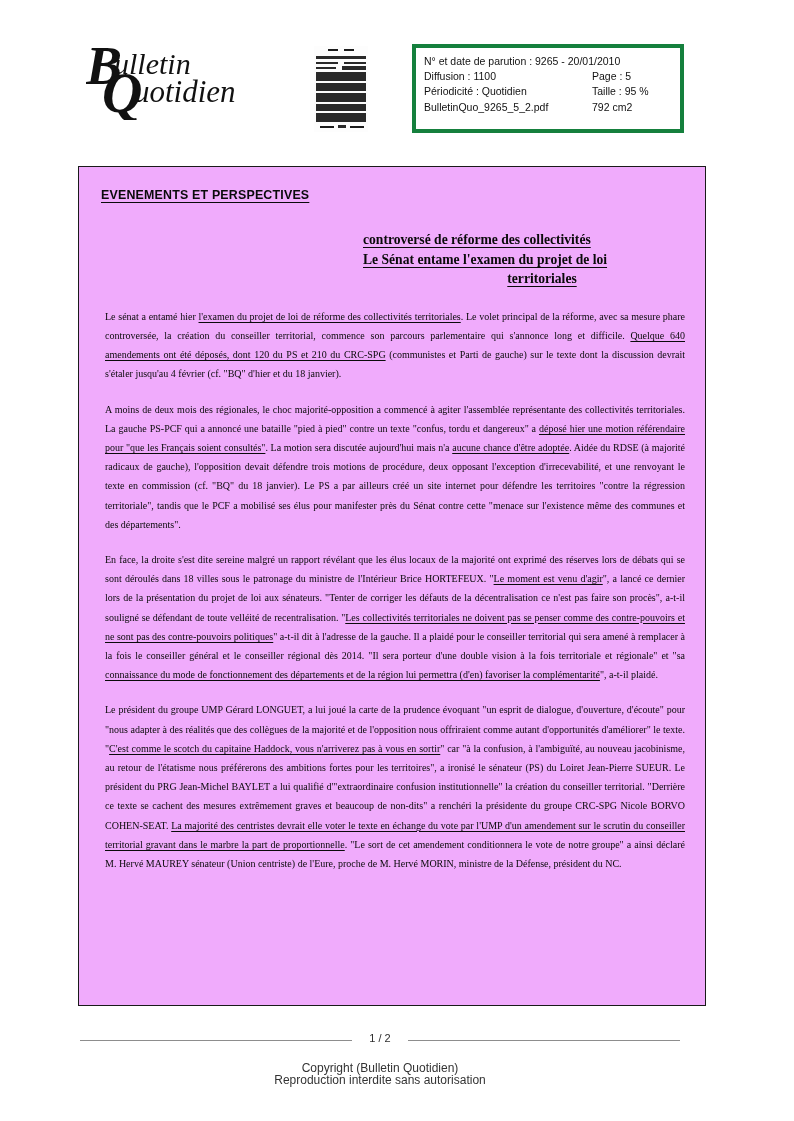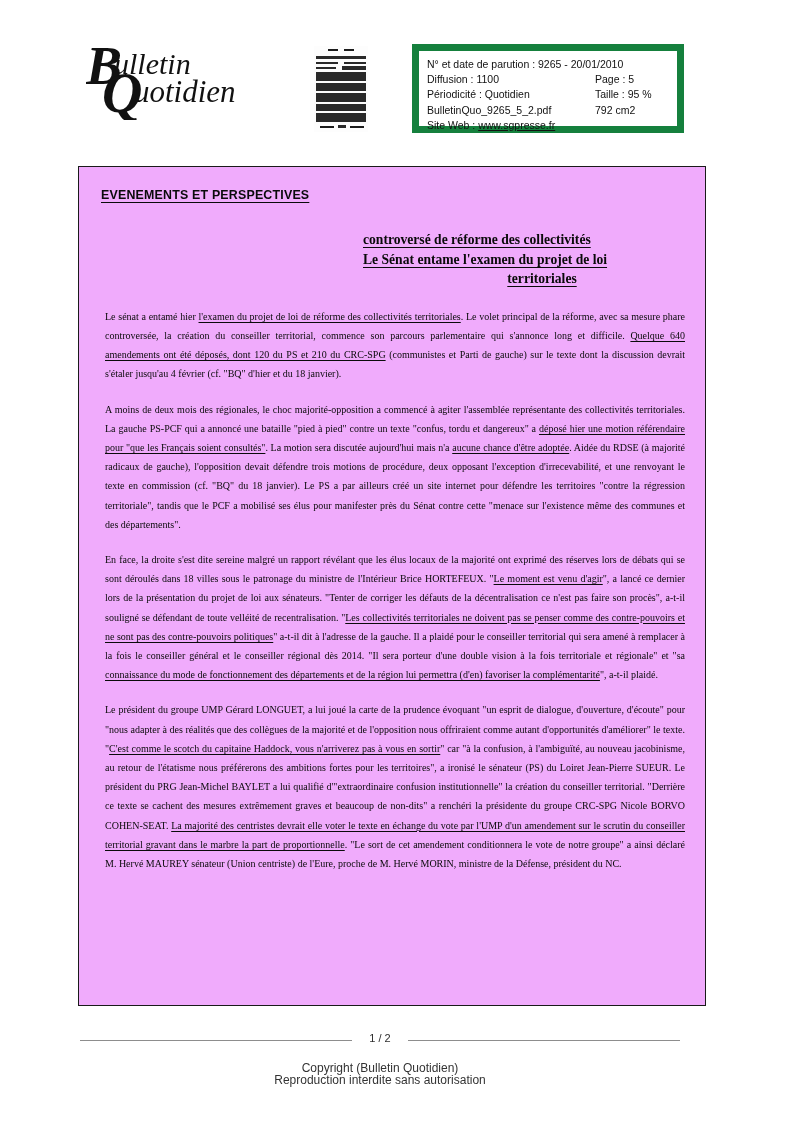--- a/index.html
+++ b/index.html
@@ -57,21 +57,21 @@
     position: absolute;
     background: #2a2a2a;
   }
 
   #pub-info-box {
     position: absolute;
     left: 412px;
     top: 44px;
     width: 272px;
     height: 89px;
-    border: 7px solid #15803d;
+    border: 4px solid #15803d;
     box-sizing: border-box;
     padding: 6px 0 0 8px;
     font-family: "Liberation Sans", sans-serif;
     font-size: 10.5px;
     line-height: 15.2px;
     color: #111;
   }
   .pub-row { position: relative; height: 15.2px; white-space: nowrap; }
   .pub-right {
     position: absolute;
@@ -214,23 +214,20 @@
       <span class="pub-right">Page : 5</span>
     </div>
     <div class="pub-row">
       <span>Périodicité : Quotidien</span>
       <span class="pub-right">Taille : 95 %</span>
     </div>
     <div class="pub-row">
       <span>BulletinQuo_9265_5_2.pdf</span>
       <span class="pub-right">792 cm2</span>
     </div>
-    <div class="pub-row">
-      <span>Site Web : </span><a class="link-underline" href="#" style="color:#111;">www.sgpresse.fr</a>
-    </div>
   </div>
 
 </div>
 
 <div id="article-frame">
   <div id="article-inner">
 
     <div id="section-heading">EVENEMENTS ET PERSPECTIVES</div>
 
     <div id="article-title">

